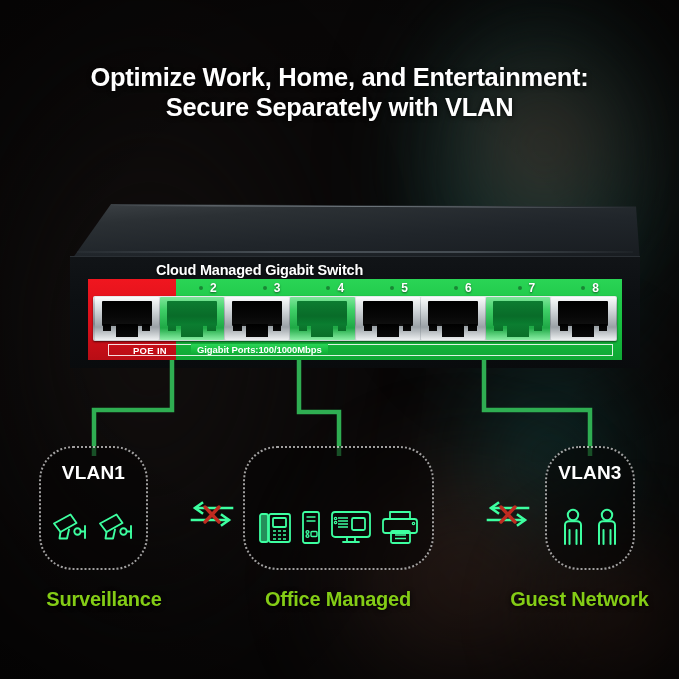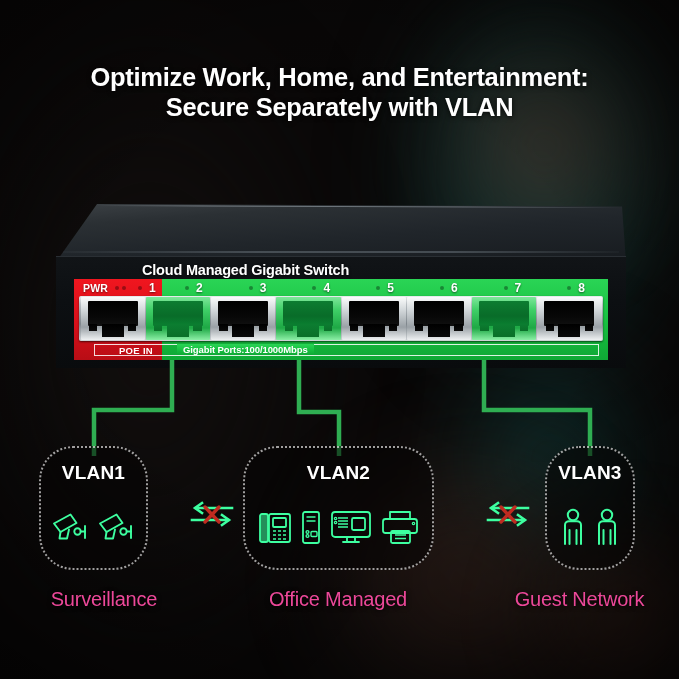--- a/index.html
+++ b/index.html
@@ -33,21 +33,21 @@
   .headline{
     position:absolute;left:0;right:0;top:62px;text-align:center;
     color:#fff;font-weight:bold;font-size:25.5px;line-height:30px;
     letter-spacing:-.3px;
     font-family:"Liberation Sans", sans-serif;
     text-shadow:0 1px 5px rgba(0,0,0,.85);
   }
   .headline .l2{display:block;}
 
   
-  #switch{position:absolute;left:56px;top:204px;width:570px;height:163px;}
+  #switch{position:absolute;left:70px;top:204px;width:570px;height:163px;}
   .sw-top{
     position:absolute;left:0;top:0;width:570px;height:58px;
   }
   .sw-top-face{
     position:absolute;left:0;top:0;width:100%;height:100%;
     background:linear-gradient(176deg,#3c4145 0%,#2b3034 22%,#20252a 55%,#171b1f 100%);
     clip-path:polygon(7.2% 0%, 99.3% 4.5%, 100% 100%, 0% 100%);
   }
   .sw-top-hl{
     position:absolute;left:7%;top:1px;width:92%;height:3px;
@@ -184,21 +184,21 @@
     position:absolute;left:0;right:0;top:48px;height:62px;
     display:flex;align-items:center;justify-content:center;gap:6px;
   }
   .vicons svg{display:block;}
 
   .blockarrow{position:absolute;width:48px;height:34px;}
   #block1{left:188px;top:497px;}
   #block2{left:484px;top:497px;}
 
   .caption{
-    position:absolute;color:#ec4899;font-weight:normal;font-size:20px;
+    position:absolute;color:#84cc16;font-weight:bold;font-size:20px;
     letter-spacing:-.2px;text-align:center;
     text-shadow:0 1px 5px rgba(0,0,0,.9);
   }
   #cap1{left:0px;top:588px;width:208px;}
   #cap2{left:240px;top:588px;width:196px;}
   #cap3{left:480px;top:588px;width:199px;}
 </style>
 </head>
 <body>
 
@@ -228,29 +228,20 @@
 
     <div class="sw-body">
       <div class="sw-brand">Cloud Managed Gigabit Switch</div>
 
       <div class="panel">
         <div class="panel-red"></div>
         <div class="panel-green"></div>
       </div>
 
       <div class="panel" style="pointer-events:none;background:none;">
-        <div class="led-row">
-          <span class="pwr-txt">PWR</span>
-          <span class="led-pair">
-            <span class="led dim"></span>
-            <span class="led dim"></span>
-          </span>
-          <span class="led dim" style="margin-left:12px"></span>
-          <span class="pnum" style="margin-left:7px">1</span>
-        </div>
         <div class="portnums">
           <span class="pnum-cell">
             <span class="led dim"></span>
             <span class="pnum">2</span>
           </span>
           <span class="pnum-cell">
             <span class="led dim"></span>
             <span class="pnum">3</span>
           </span>
           <span class="pnum-cell">
@@ -383,21 +374,20 @@
       <path d="M4 23 L40 23"></path>
         <path d="M34 18 L41 23 L34 28"></path>
     </g>
     <g stroke="#c02b20" stroke-width="3.4" stroke-linecap="round">
       <path d="M17 10 L31 25"></path>
         <path d="M31 10 L17 25"></path>
     </g>
   </svg>
 
   <div class="vbox" id="vbox2">
-    <div class="vlabel">VLAN2</div>
     <div class="vicons" style="gap:9px">
       <svg width="34" height="36" viewBox="0 0 34 36">
         <g fill="none" stroke="#3dffa0" stroke-width="1.8" stroke-linejoin="round">
           <rect x="2" y="5" width="8" height="28" rx="2" fill="#3dffa0" fill-opacity=".55"></rect>
           <rect x="11" y="5" width="21" height="28" rx="2"></rect>
           <rect x="15" y="9" width="13" height="9" rx="1"></rect>
           <g stroke-width="1.5">
             <path d="M15 22 h3 M20 22 h3 M25 22 h3"></path>
             <path d="M15 26 h3 M20 26 h3 M25 26 h3"></path>
             <path d="M15 30 h3 M20 30 h3 M25 30 h3"></path>

